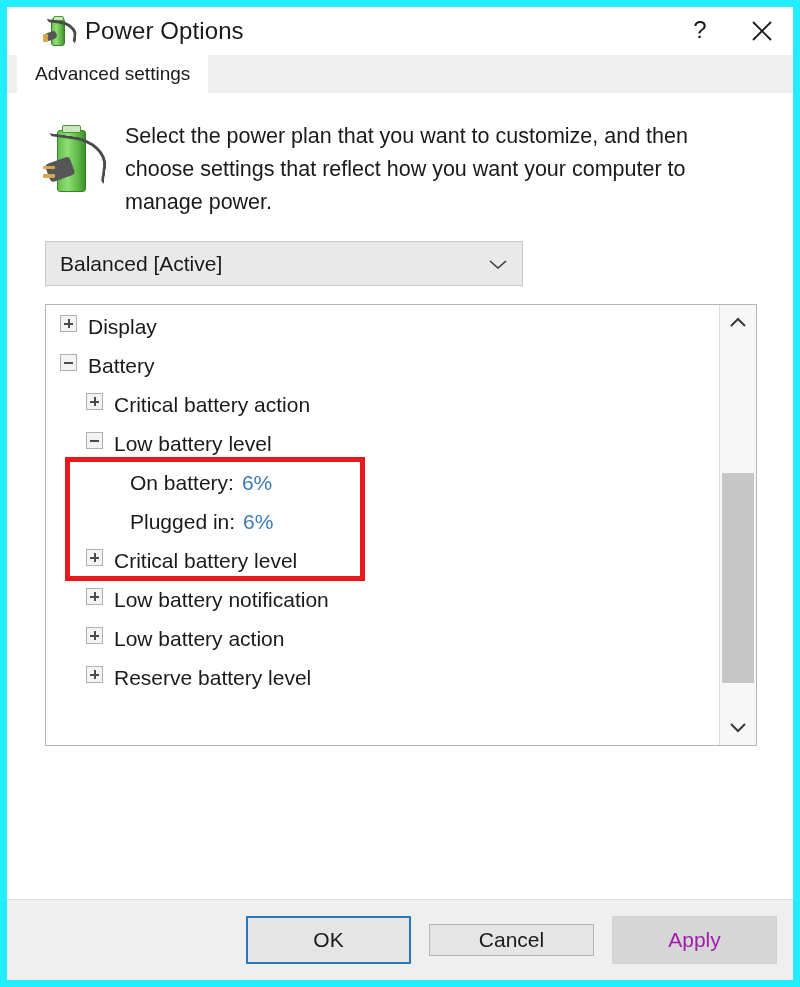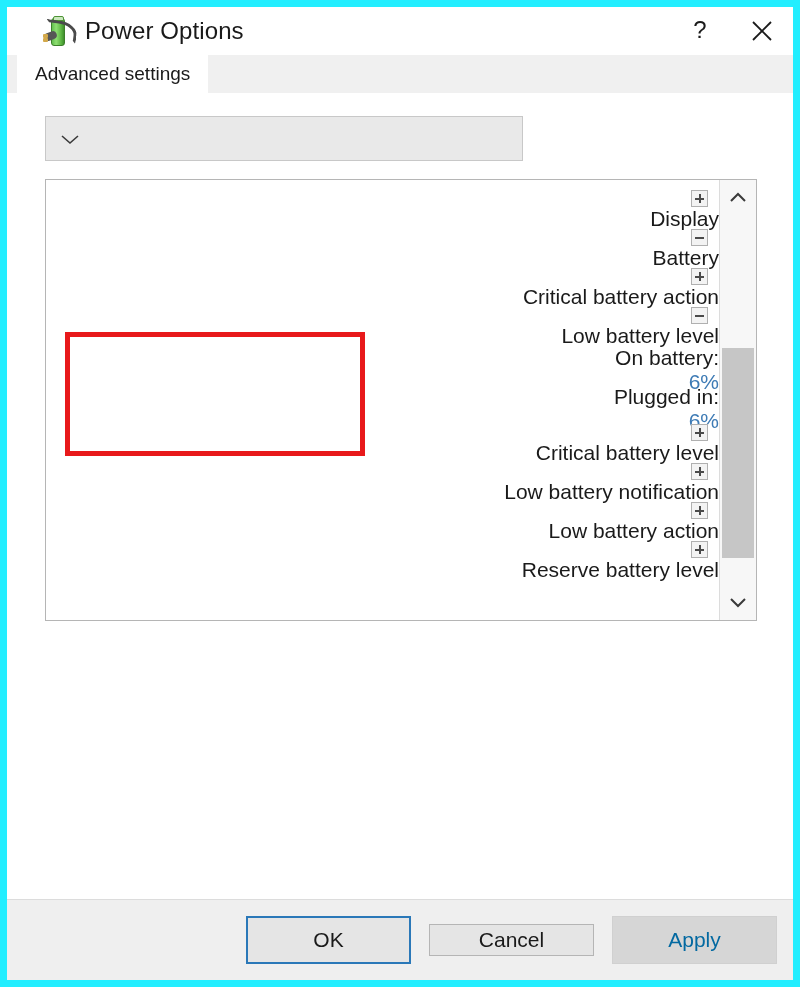--- a/index.html
+++ b/index.html
@@ -146,25 +146,24 @@
   }
   .tree {
     flex: 1 1 auto;
     padding: 10px 0 0 0;
     overflow: hidden;
     position: relative;
   }
   .trow {
     height: 39px;
     display: flex;
-    align-items: flex-end;
+    align-items: flex-start;
     font-size: 21px;
     color: #1a1a1a;
     white-space: nowrap;
-    flex-direction: column;
   }
   .trow.lvl0 { padding-left: 14px; }
   .trow.lvl1 { padding-left: 40px; }
   .trow.lvl2 { padding-left: 84px; }
 
   .pmbox {
     width: 17px; height: 17px;
     box-sizing: border-box;
     border: 1px solid #b0b0b0;
     background: #f3f3f3;
@@ -273,21 +272,21 @@
     border: 2px solid #2a78b8;
     background: #e5e5e5;
   }
   .btn-cancel {
     width: 165px; height: 32px;
   }
   .btn-apply {
     width: 165px; height: 48px;
     background: #d6d6d6;
     border: 1px solid #d0d0d0;
-    color: #0369a1;
+    color: #a21caf;
   }
 
   
   .bat {
     position: absolute;
     left: 22%;
     top: 8%;
     width: 42%;
     height: 84%;
     background: linear-gradient(to right, #63bf4e 0%, #8ede72 35%, #5eb744 75%, #3f8f2c 100%);
@@ -365,23 +364,35 @@
   </div>
 
   <div class="tabstrip">
     <div class="tab">
       <span>Advanced settings</span>
     </div>
   </div>
 
   <div class="dlgbody">
 
+    <div class="intro">
+      <div class="intro-icon">
+        <div class="bat"></div>
+        <div class="bat-cap"></div>
+        <div class="plug-cord"></div>
+        <div class="plug-body"></div>
+        <div class="plug-pin" style="left:0%;top:58%;width:18%"></div>
+        <div class="plug-pin" style="left:0%;top:70%;width:18%"></div>
+      </div>
+      <div class="intro-text">Select the power plan that you want to customize, and then choose settings that reflect how you want your computer to manage power.</div>
+    </div>
 
     <div class="combo-wrap">
       <div class="combo">
+        <span>Balanced [Active]</span>
         <span class="chev">
           <svg width="20" height="12" viewBox="0 0 20 12" aria-hidden="true">
             <polyline points="2,3 10,10 18,3" fill="none" stroke="#3a3a3a" stroke-width="1.6"></polyline>
           </svg>
         </span>
       </div>
     </div>
 
     <div class="tree-wrap">
       <div class="tree">

